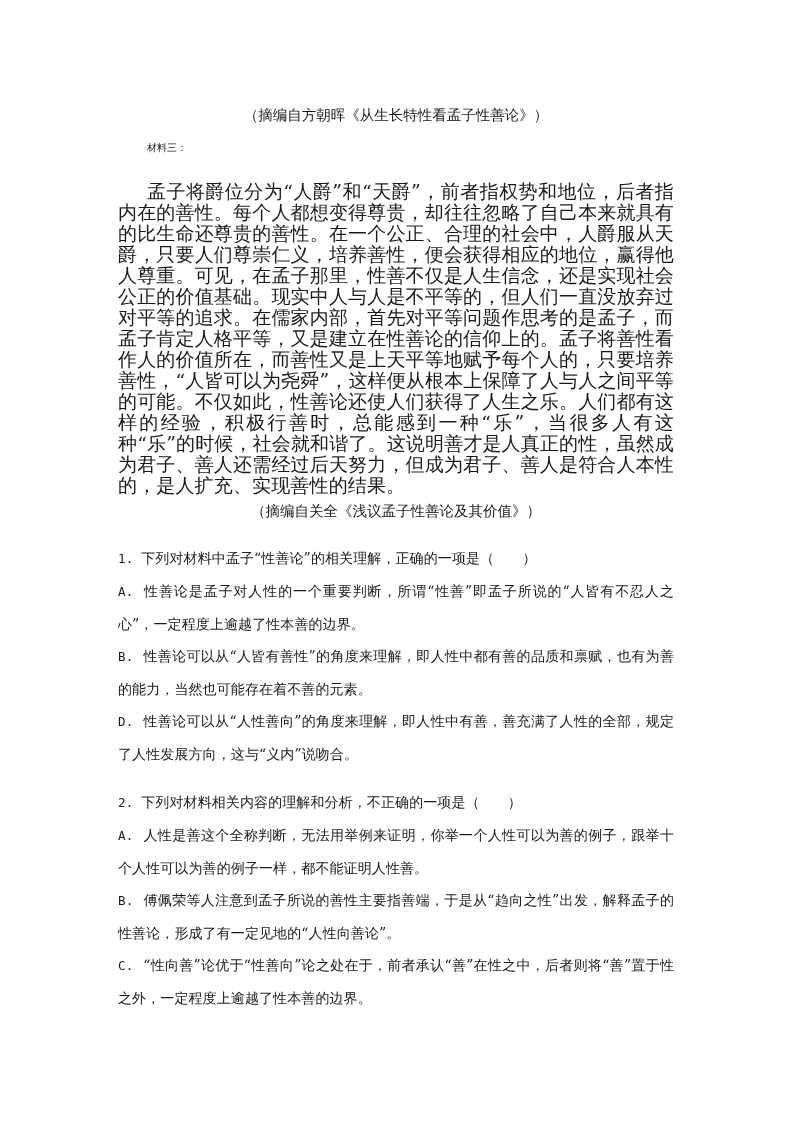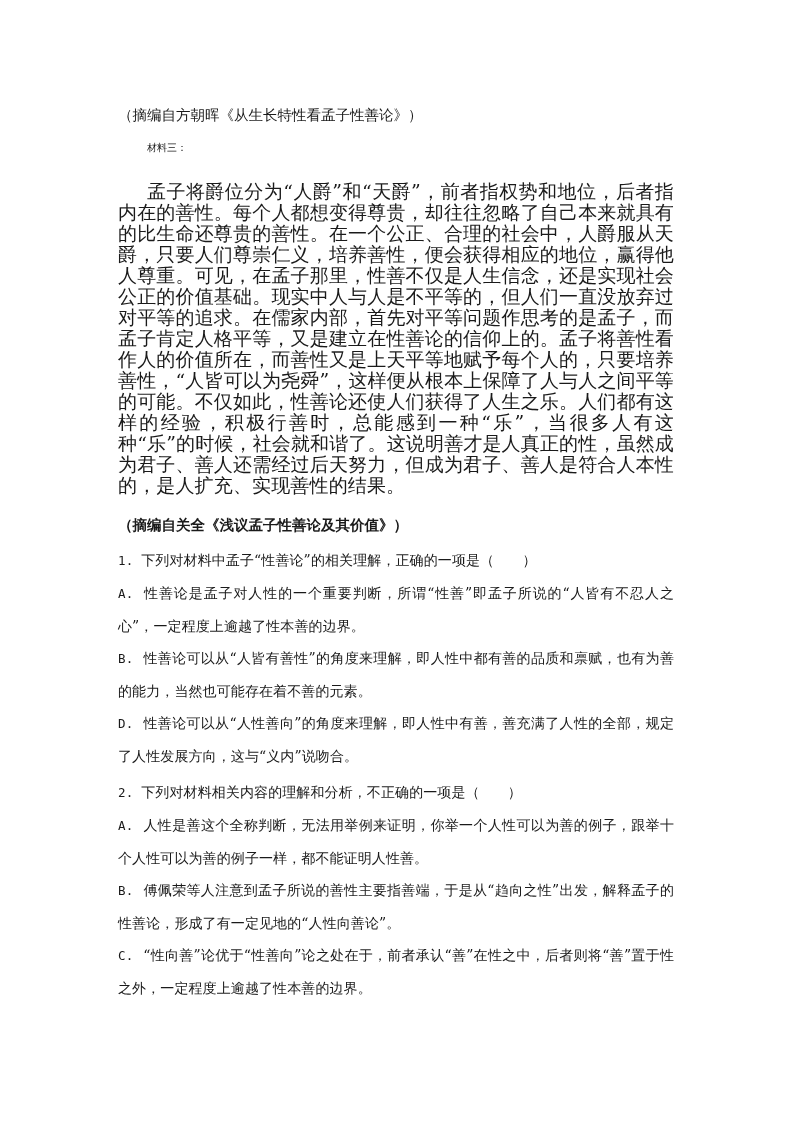--- a/index.html
+++ b/index.html
@@ -15,21 +15,21 @@
       font-family: "DejaVu Serif", "Liberation Serif", serif;
       color: #1a1a1a;
     }
     .page {
       position: absolute;
       left: 118px;
       top: 100px;
       width: 556px;
     }
     .source {
-      text-align: left;
+      text-align: center;
       font-size: 14.5px;
       line-height: 30px;
       height: 30px;
       white-space: nowrap;
     }
     .material-label {
       font-size: 10px;
       line-height: 30px;
       height: 30px;
       padding-left: 29px;
@@ -38,35 +38,34 @@
     .paragraph {
       font-size: 19px;
       line-height: 21px;
       text-indent: 29px;
       text-align: justify;
       text-align-last: left;
       margin-top: 18px;
       letter-spacing: 0.15px;
     }
     .source.second {
-      margin-top: 14px;
-      font-weight: bold;
+      margin-top: 0;
     }
     .question-block {
       margin-top: 2px;
     }
     .q-line {
       font-size: 14px;
       line-height: 32px;
       text-align: justify;
       text-align-last: left;
       letter-spacing: 0.1px;
     }
     .q-stem {
-      margin-top: 4px;
+      margin-top: 16px;
     }
     .option {
       font-size: 14px;
       line-height: 32px;
       text-align: justify;
       text-align-last: left;
       letter-spacing: 0.1px;
     }
     .opt-letter {
       font-family: "DejaVu Sans Mono", "Liberation Mono", monospace;

